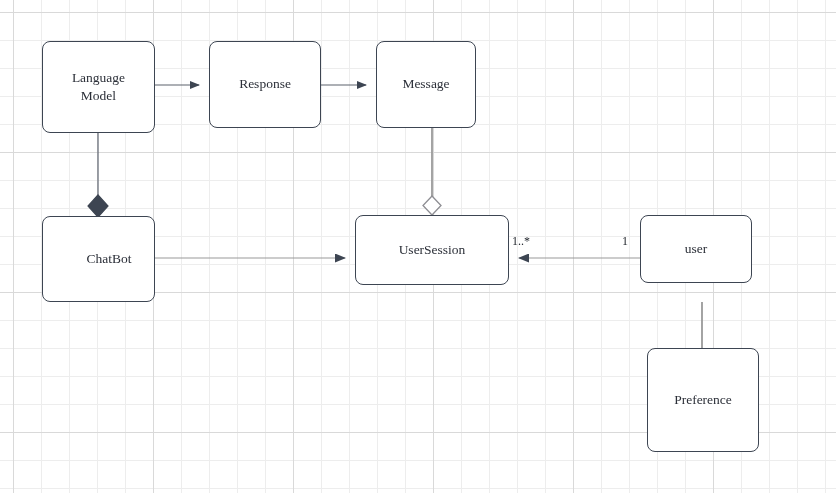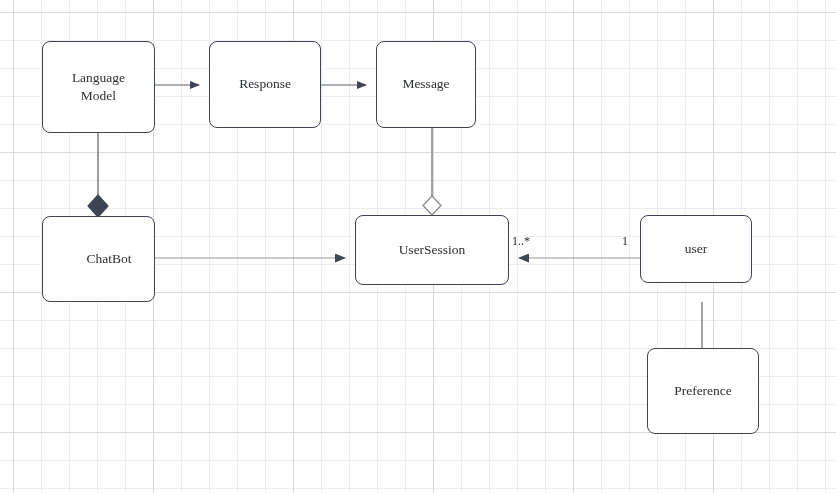--- a/index.html
+++ b/index.html
@@ -131,21 +131,21 @@
   </div>
 
   <div class="node" style="left:355px; top:215px; width:154px; height:70px;">
     <span class="node-label">UserSession</span>
   </div>
 
   <div class="node" style="left:640px; top:215px; width:112px; height:68px;">
     <span class="node-label">user</span>
   </div>
 
-  <div class="node" style="left:647px; top:348px; width:112px; height:86px;">
+  <div class="node" style="left:647px; top:348px; width:112px; height:104px;">
     <span class="node-label">Preference</span>
   </div>
 
   <span class="mult-label" style="left:512px; top:234px;">1..*</span>
 
   <span class="mult-label" style="left:622px; top:234px;">1</span>
 
 </div>
 
 </body></html>

